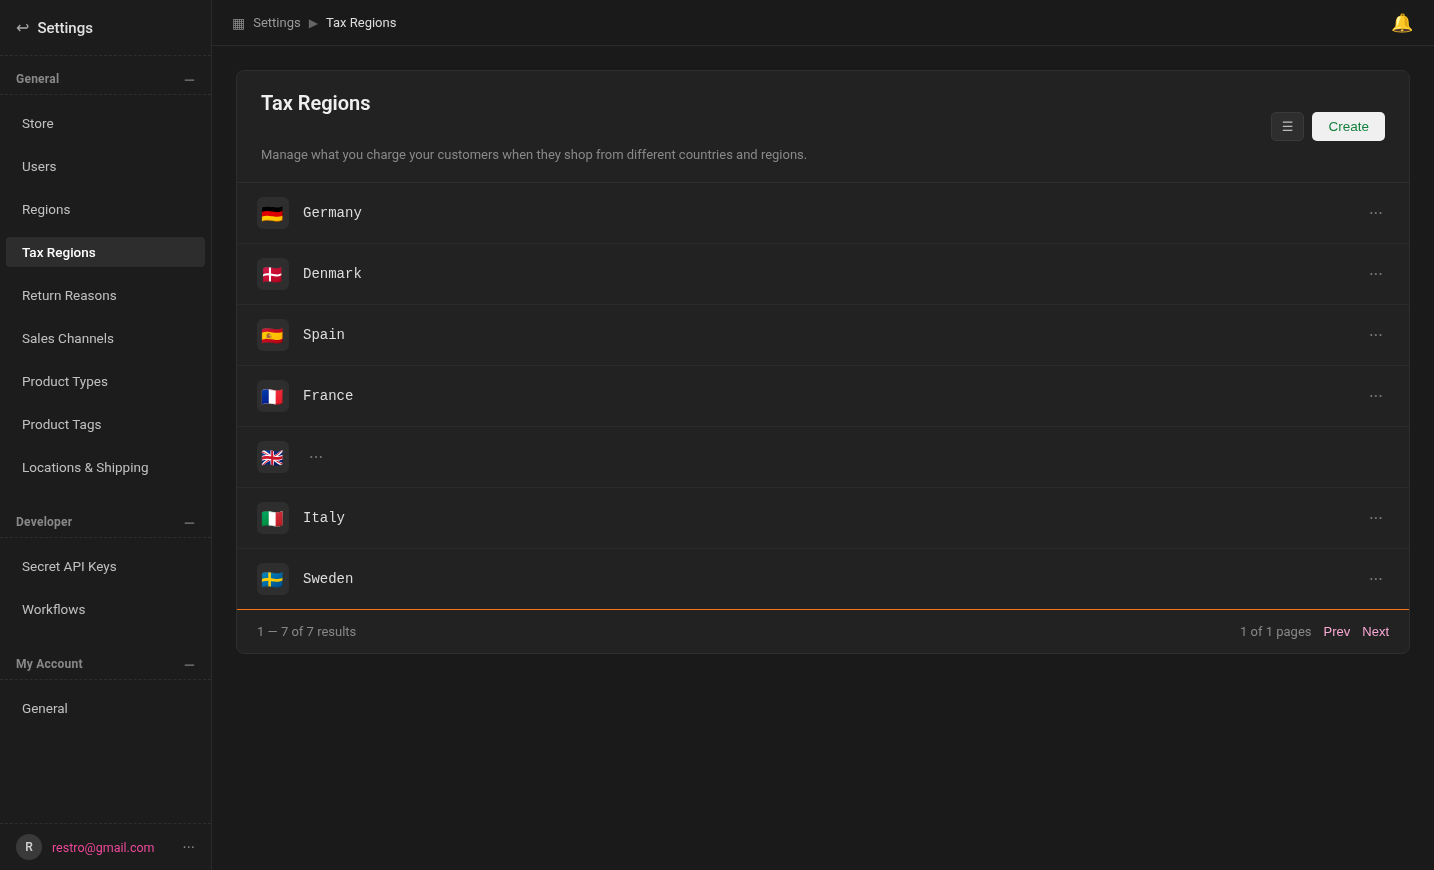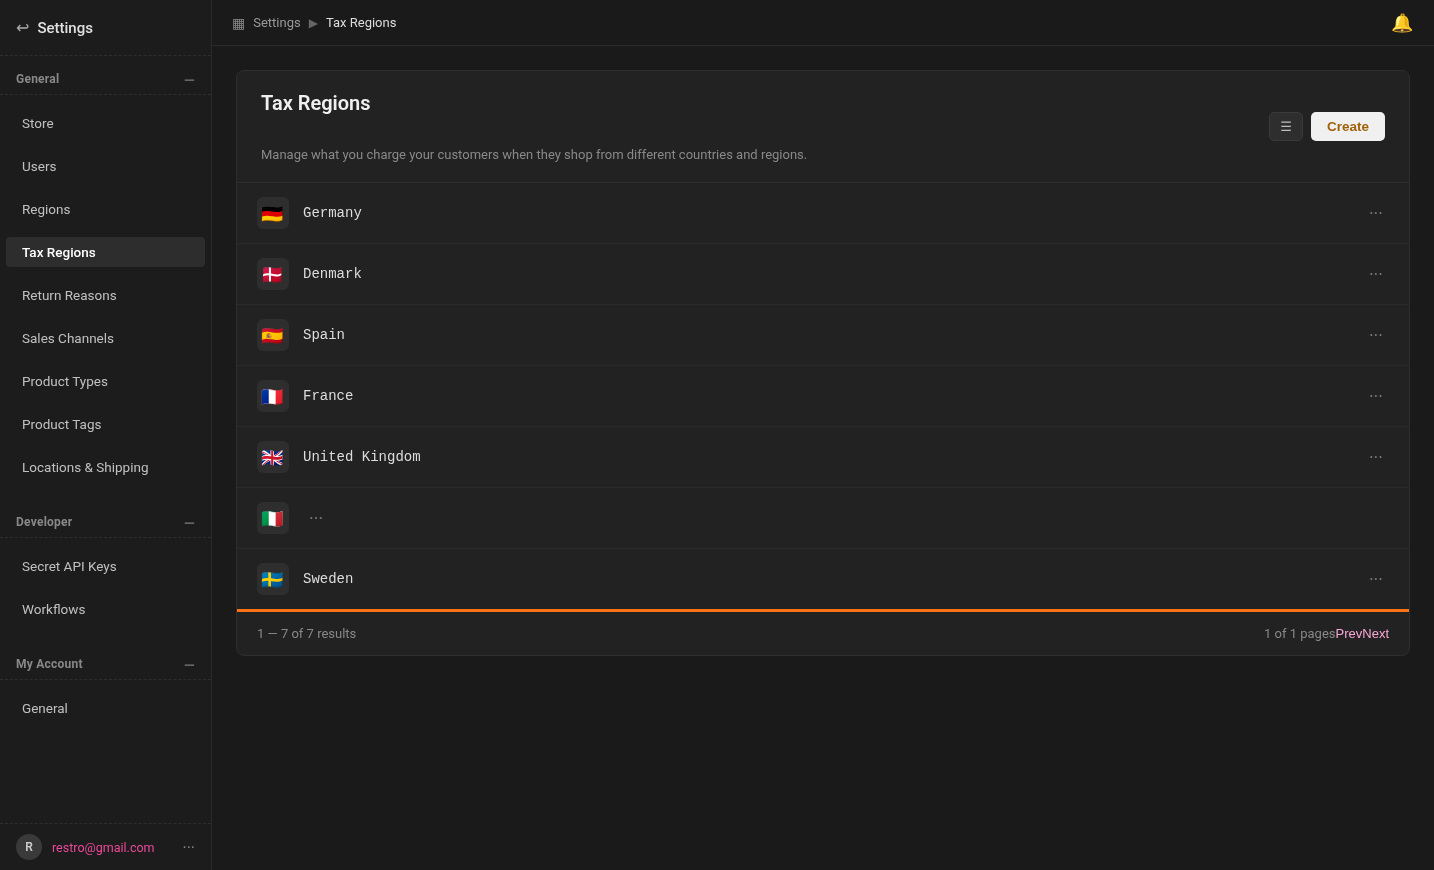--- a/index.html
+++ b/index.html
@@ -206,27 +206,27 @@
       padding: 6px 10px;
       cursor: pointer;
       font-size: 13px;
       display: flex;
       align-items: center;
       justify-content: center;
     }
 
     .create-btn {
       background: #f0f0f0;
-      color: #a16207;
+      color: #15803d;
       border: none;
       border-radius: 5px;
       padding: 7px 16px;
       cursor: pointer;
       font-size: 13.5px;
-      font-weight: 700;
+      font-weight: 400;
     }
 
     
     .country-list {}
 
     .country-item {
       display: flex;
       align-items: center;
       padding: 14px 20px;
       border-bottom: 1px solid #2a2a2a;
@@ -263,33 +263,33 @@
       cursor: pointer;
       padding: 2px 6px;
       border-radius: 4px;
     }
 
     
     .pagination {
       display: flex;
       align-items: center;
       padding: 14px 20px;
-      border-top: 3px solid #f97316;
+      border-top: 1px solid #f97316;
     }
 
     .pagination-info {
       font-size: 13px;
       color: #888;
     }
 
     .pagination-right {
       margin-left: auto;
       display: flex;
       align-items: center;
-      gap: 0;
+      gap: 12px;
     }
 
     .pagination-pages {
       font-size: 13px;
       color: #888;
     }
 
     .pagination-btn {
       font-size: 13px;
       color: #f9a8d4;
@@ -393,25 +393,25 @@
             <span class="country-name">Spain</span>
             <span class="row-menu-btn">···</span>
           </div>
           <div class="country-item">
             <div class="flag-box">🇫🇷</div>
             <span class="country-name">France</span>
             <span class="row-menu-btn">···</span>
           </div>
           <div class="country-item">
             <div class="flag-box">🇬🇧</div>
-            <span class="country-name">United Kingdom</span>
             <span class="row-menu-btn">···</span>
           </div>
           <div class="country-item">
             <div class="flag-box">🇮🇹</div>
+            <span class="country-name">Italy</span>
             <span class="row-menu-btn">···</span>
           </div>
           <div class="country-item">
             <div class="flag-box">🇸🇪</div>
             <span class="country-name">Sweden</span>
             <span class="row-menu-btn">···</span>
           </div>
         </div>
 
       <div class="pagination">

